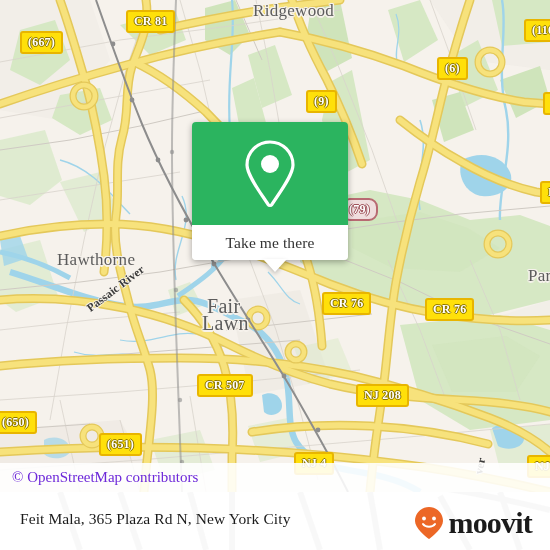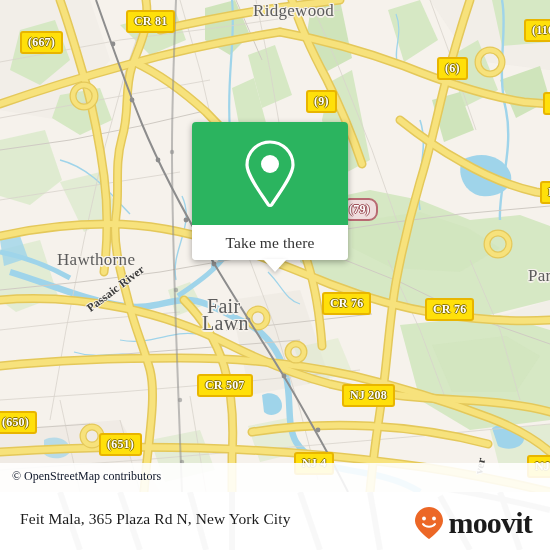--- a/index.html
+++ b/index.html
@@ -28,21 +28,21 @@
     border-radius:3px;color:#ffffff;font-size:12px;font-weight:bold;line-height:1;
     padding:3px 6px 4px 6px;letter-spacing:.2px;
     text-shadow:-1px 0 #8a7400,1px 0 #8a7400,0 -1px #8a7400,0 1px #8a7400;
     white-space:nowrap;}
   .shield.pill{background:#f0dede;border-color:#b86a72;color:#ffffff;border-radius:9px;
     text-shadow:-1px 0 #a0545c,1px 0 #a0545c,0 -1px #a0545c,0 1px #a0545c;}
 
   
   .attrib{position:absolute;left:0;top:463px;width:100%;height:29px;
     background:rgba(255,255,255,.88);}
-  .attrib span{position:absolute;left:12px;top:6px;font-size:12px;color:#0f172a;}
+  .attrib span{position:absolute;left:12px;top:6px;font-size:15px;color:#6d28d9;}
 
   
   .card{position:absolute;left:192px;top:122px;width:156px;height:138px;
     border-radius:4px;box-shadow:0 2px 6px rgba(0,0,0,.32);overflow:hidden;}
   .card-top{height:103px;background:#2bb45f;display:flex;align-items:center;justify-content:center;}
   .card-btn{height:35px;background:#ffffff;display:flex;align-items:center;justify-content:center;
     color:#333333;font-size:15.5px;letter-spacing:.1px;}
   .tail{position:absolute;left:263px;top:259px;width:0;height:0;
     border-left:12px solid transparent;border-right:12px solid transparent;
     border-top:13px solid #ffffff;filter:drop-shadow(0 2px 2px rgba(0,0,0,.22));}
@@ -262,21 +262,21 @@
         <div class="shield" style="left: 20px; top: 31px;">(667)</div>
         <div class="shield" style="left: 306px; top: 90px;">(9)</div>
         <div class="shield" style="left: 437px; top: 57px;">(6)</div>
         <div class="shield" style="left: 524px; top: 19px;">(110</div>
         <div class="shield" style="left: 543px; top: 92px;">(</div>
         <div class="shield" style="left: 540px; top: 181px;">N</div>
         <div class="shield pill" style="left: 341px; top: 198px;">(79)</div>
         <div class="shield" style="left: 322px; top: 292px;">CR 76</div>
         <div class="shield" style="left: 425px; top: 298px;">CR 76</div>
         <div class="shield" style="left: 197px; top: 374px;">CR 507</div>
-        <div class="shield" style="left: 342px; top: 384px;">NJ 208</div>
+        <div class="shield" style="left: 356px; top: 384px;">NJ 208</div>
         <div class="shield" style="left: -6px; top: 411px;">(650)</div>
         <div class="shield" style="left: 99px; top: 433px;">(651)</div>
         <div class="shield" style="left: 294px; top: 452px;">NJ 4</div>
         <div class="shield" style="left: 527px; top: 455px;">NJ</div>
       </div>
 
     <div class="attrib">
       <span>© OpenStreetMap contributors</span>
     </div>
   </div>

